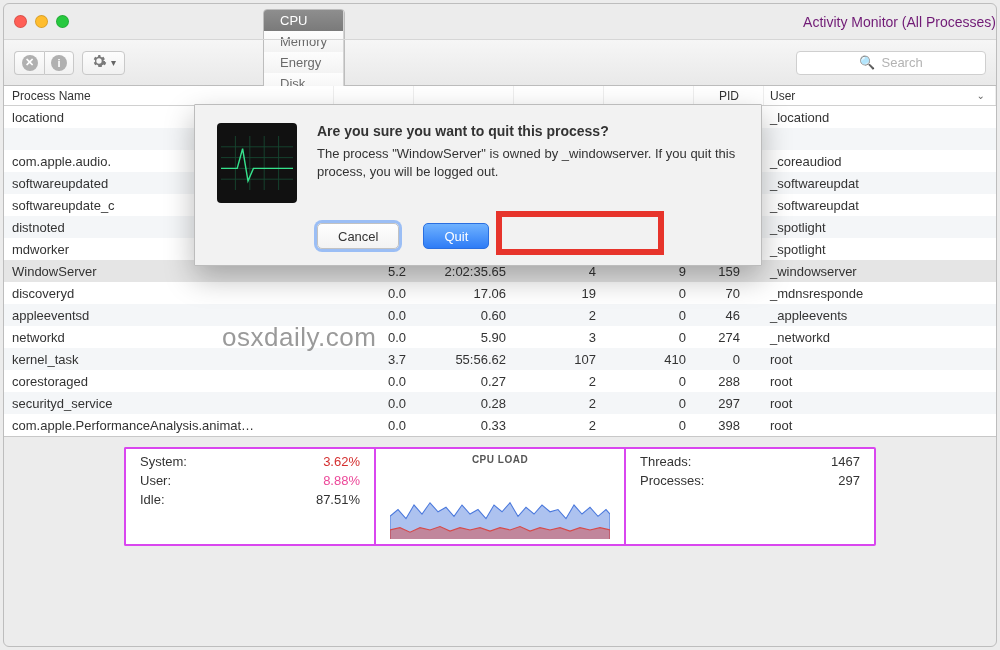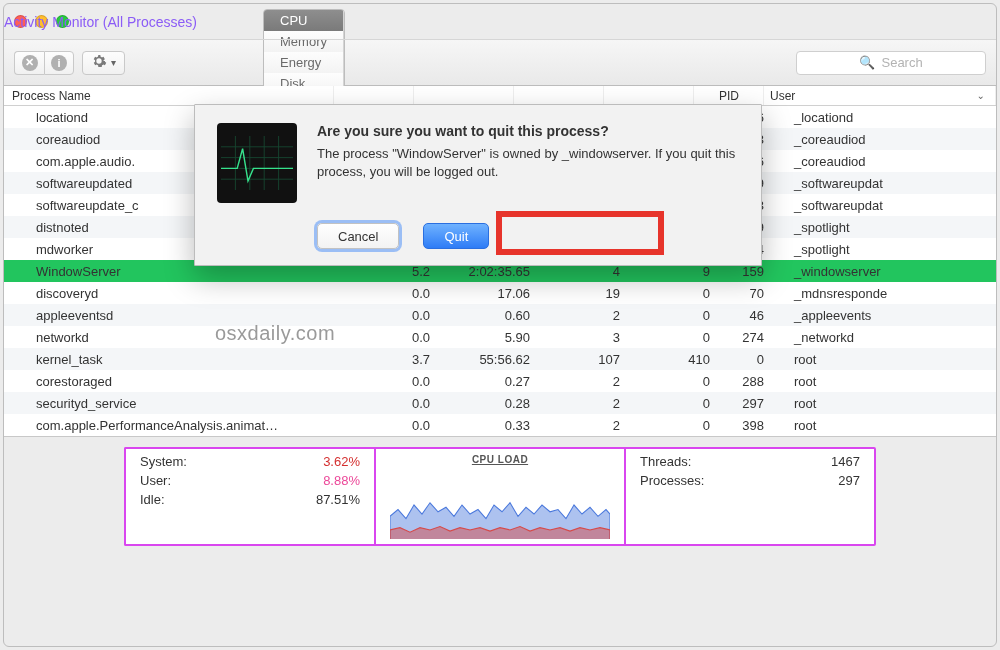--- a/index.html
+++ b/index.html
@@ -27,23 +27,23 @@
     padding: 0 10px;
     position: relative;
   }
   .traffic-lights { display: flex; gap: 8px; }
   .light { width: 13px; height: 13px; border-radius: 50%; border: 0.5px solid rgba(0,0,0,0.15); }
   .light.red { background: #ff5f56; }
   .light.yellow { background: #ffbd2e; }
   .light.green { background: #27c93f; }
   .title {
     position: absolute; left: 0; right: 0;
-    text-align: left;
+    text-align: right;
     font-size: 14px;
-    color: #8b5cf6;
+    color: #701a75;
     pointer-events: none;
   }
   .toolbar {
     height: 46px;
     display: flex; align-items: center;
     padding: 0 10px;
     gap: 8px;
     border-bottom: 1px solid #bdbdbd;
     background: linear-gradient(#f6f6f6,#e9e9e9);
   }
@@ -106,46 +106,46 @@
   .col-pid  { width: 70px; text-align: right; padding-right: 24px; }
   .col-user { flex:1; padding-left: 6px; display:flex; align-items:center; justify-content:space-between; padding-right:10px;}
   .header-row > div { border-right: 1px solid #eee; height: 100%; display:flex; align-items:center;}
   .header-row .col-cpu,.header-row .col-time,.header-row .col-thr,.header-row .col-idle,.header-row .col-pid { justify-content:flex-end; }
   .table-body { flex: 0 0 auto; background: #fff; }
   .row {
     display: flex; height: 22px; align-items: center;
     font-size: 13px;
   }
   .row:nth-child(even) { background: #f4f6f8; }
-  .row .col-name { white-space: nowrap; overflow: hidden; text-overflow: ellipsis; margin-left: 24px; }
+  .row .col-name { white-space: nowrap; overflow: hidden; text-overflow: ellipsis; }
   .row .col-user { white-space: nowrap; overflow: hidden; text-overflow: ellipsis; }
-  .row.selected { background: #22c55e; }
+  .row.selected { background: #e5e5e5; }
   .watermark {
-    position: absolute; left: 211px; top: 318px;
-    font-size: 20px; color: #9a9a9a; letter-spacing: 0.5px;
+    position: absolute; left: 218px; top: 318px;
+    font-size: 26px; color: #9a9a9a; letter-spacing: 0.5px;
     pointer-events: none;
   }
   .footer {
     border-top: 1px solid #c8c8c8;
     background: #ececec;
     height: 120px; padding: 10px 120px;
     display: flex; gap: 0;
   }
   .panel {
     border: 2px solid #d946ef; background: #fff;
     flex: 1; padding: 5px 14px;
     font-size: 13px;
   }
   .panel.left  { border-right: none; border-top-left-radius:2px; border-bottom-left-radius:2px; }
   .panel.mid   { border-right: none; display:flex; flex-direction:column; align-items:center;}
   .panel.right { border-top-right-radius:2px; border-bottom-right-radius:2px; }
   .panel .stat { display:flex; justify-content:space-between; margin-bottom:4px; }
   .panel .stat .val.red  { color:#d42f2f; }
   .panel .stat .val.blue { color:#ec4899; }
-  .cpu-load-title { font-size: 10px; font-weight: bold; color:#555; letter-spacing:0.5px; margin-bottom:6px;text-decoration:underline;}
+  .cpu-load-title { font-size: 10px; font-weight: bold; color:#555; letter-spacing:0.5px; margin-bottom:6px;}
   .sparkline { width: 100%; flex:1; }
   
   .dialog {
     position: absolute; top: 100px; left: 190px;
     width: 568px; height: 162px;
     background: #f2f2f2;
     border: 1px solid #bcbcbc;
     box-shadow: 0 12px 30px rgba(0,0,0,0.28);
     display: flex; padding: 18px 22px 16px 22px; gap: 20px;
     border-radius: 1px;
@@ -245,21 +245,20 @@
       <div class="row">
         <div class="col-name">locationd</div>
         <div class="col-cpu"></div>
         <div class="col-time"></div>
         <div class="col-thr"></div>
         <div class="col-idle"></div>
         <div class="col-pid">76</div>
         <div class="col-user">_locationd</div>
       </div>
       <div class="row">
-        <div class="col-name">coreaudiod</div>
         <div class="col-cpu"></div>
         <div class="col-time"></div>
         <div class="col-thr"></div>
         <div class="col-idle"></div>
         <div class="col-pid">323</div>
         <div class="col-user">_coreaudiod</div>
       </div>
       <div class="row">
         <div class="col-name">com.apple.audio.</div>
         <div class="col-cpu"></div>

